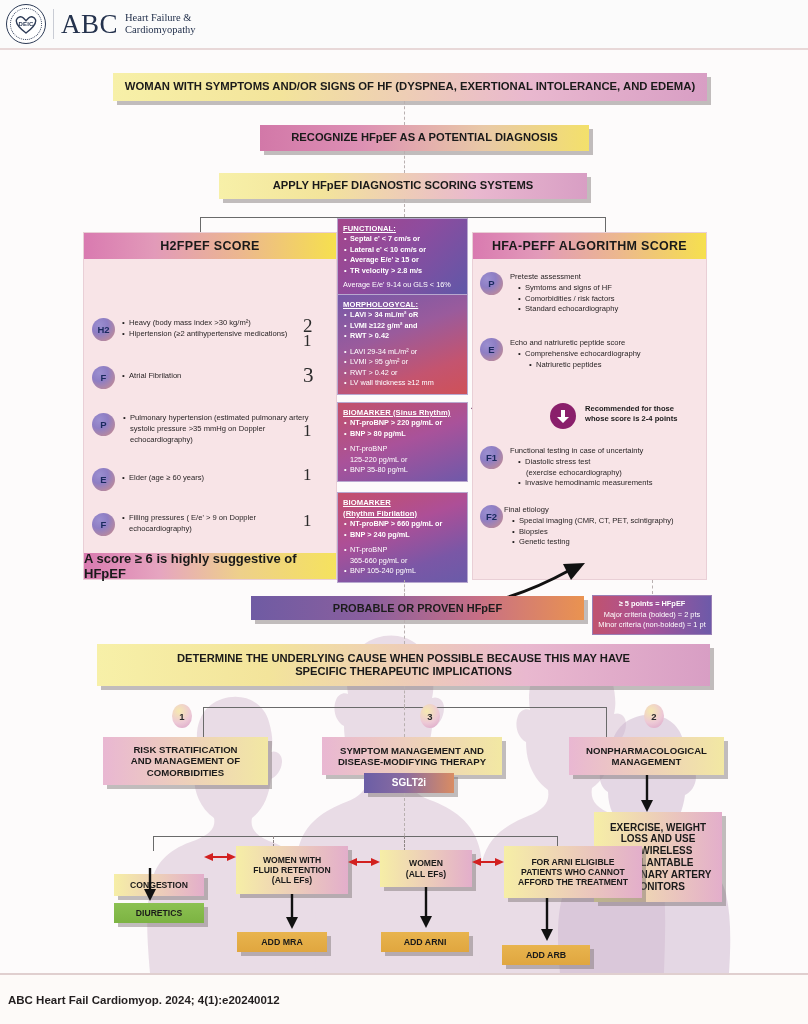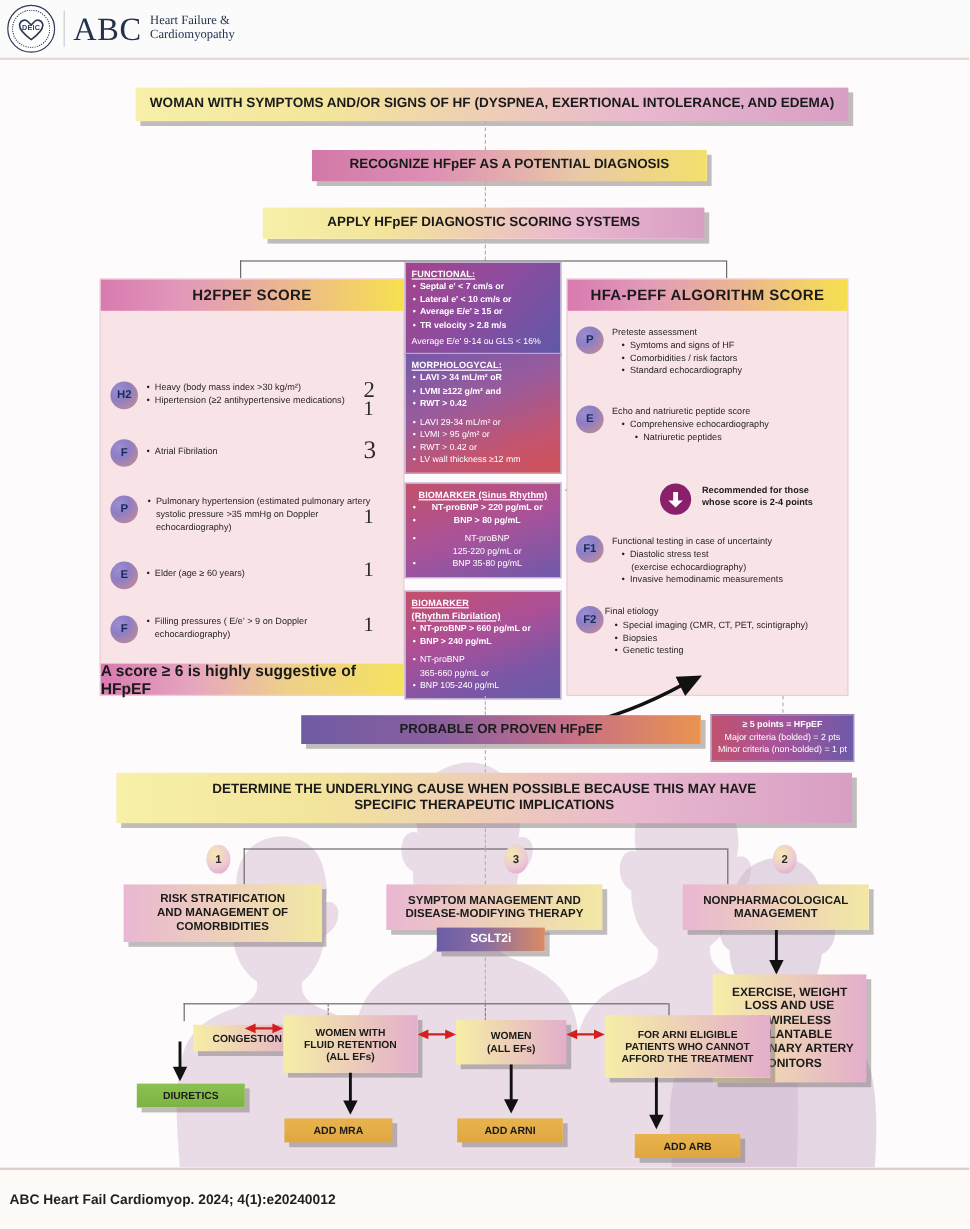--- a/index.html
+++ b/index.html
@@ -103,21 +103,21 @@
     position: absolute; left: 337px; width: 131px;
     color: #fff; font-size: 7.3px; line-height: 1.45;
     border: 1px solid #b8a8cf; padding: 4px 5px 5px 5px;
   }
   .crit .hd { text-decoration: underline; font-weight: bold; font-size: 7.6px; letter-spacing: .1px; }
   .crit .b { font-weight: bold; }
   .crit .li { position: relative; padding-left: 7px; }
   .crit .li::before { content:"\2022"; position:absolute; left:1px; }
   .c1 { background: linear-gradient(135deg,#a4458a 0%,#8e4c9e 45%,#5f58a8 100%); }
   .c2 { background: linear-gradient(160deg,#7659a8 0%,#9a5b9c 40%,#c4546f 75%,#cf5158 100%); }
-  .c3 { background: linear-gradient(160deg,#c2516a 0%,#a9529a 50%,#6f59a9 100%); text-align: center; }
+  .c3 { background: linear-gradient(160deg,#c2516a 0%,#a9529a 50%,#6f59a9 100%); }
   .c4 { background: linear-gradient(160deg,#c4506b 0%,#ad4f97 40%,#7a57a6 75%,#6a5ba8 100%); }
 
   .rec-note {
     position: absolute; font-size: 7.6px; font-weight: bold;
     color: #1a1a1a; line-height: 1.3;
   }
   .circ-arrow {
     position: absolute; width: 26px; height: 26px; border-radius: 50%;
     background: #8a1f6b; display:flex; align-items:center; justify-content:center;
   }
@@ -422,21 +422,21 @@
       <span>PULMONARY ARTERY</span>
       <span>MONITORS</span>
     </div>
 
     <div class="hline" style="left:153px; top:786px; width:404px;"></div>
     <div class="vline" style="left:153px; top:786px; height:15px;"></div>
     <div class="vline" style="left:557px; top:786px; height:15px;"></div>
     <div class="vline2" style="left:273px; top:786px; height:15px;"></div>
     <div class="vline2" style="left:404px; top:786px; height:15px;"></div>
 
-    <div class="bx g-yelpink" style="left:114px; top:804px; width:90px; height:22px; font-size:8.6px;margin-left:47px;">
+    <div class="bx g-yelpink" style="left:114px; top:824px; width:90px; height:22px; font-size:8.6px;">
       <span>CONGESTION</span>
     </div>
     <svg class="arrow" style="left:143px; top:818px; width:14px; height:34px;" viewBox="0 0 14 34">
       <path d="M7 0 V24" stroke="#111" stroke-width="2.4" fill="none"></path>
       <path d="M7 33 L1 21 L13 21 Z" fill="#111"></path>
     </svg>
     <div class="bx g-green" style="left:114px; top:853px; width:90px; height:20px; font-size:8.6px;">
       <span>DIURETICS</span>
     </div>
 
@@ -485,21 +485,21 @@
 
     <div class="bx g-yelpink" style="left:504px; top:796px; width:138px; height:52px; font-size:8.6px; flex-direction:column;">
       <span>FOR ARNI ELIGIBLE</span>
       <span>PATIENTS WHO CANNOT</span>
       <span>AFFORD THE TREATMENT</span>
     </div>
     <svg class="arrow" style="left:540px; top:848px; width:14px; height:44px;" viewBox="0 0 14 44">
       <path d="M7 0 V33" stroke="#111" stroke-width="2.4" fill="none"></path>
       <path d="M7 43 L1 31 L13 31 Z" fill="#111"></path>
     </svg>
-    <div class="bx g-orange" style="left:502px; top:895px; width:88px; height:20px; font-size:8.8px;margin-left:27px;">
+    <div class="bx g-orange" style="left:502px; top:895px; width:88px; height:20px; font-size:8.8px;">
       <span>ADD ARB</span>
     </div>
 
   </div>
 
   <div class="footer">
     <span>ABC Heart Fail Cardiomyop. 2024; 4(1):e20240012</span>
   </div>
 
 </div>

